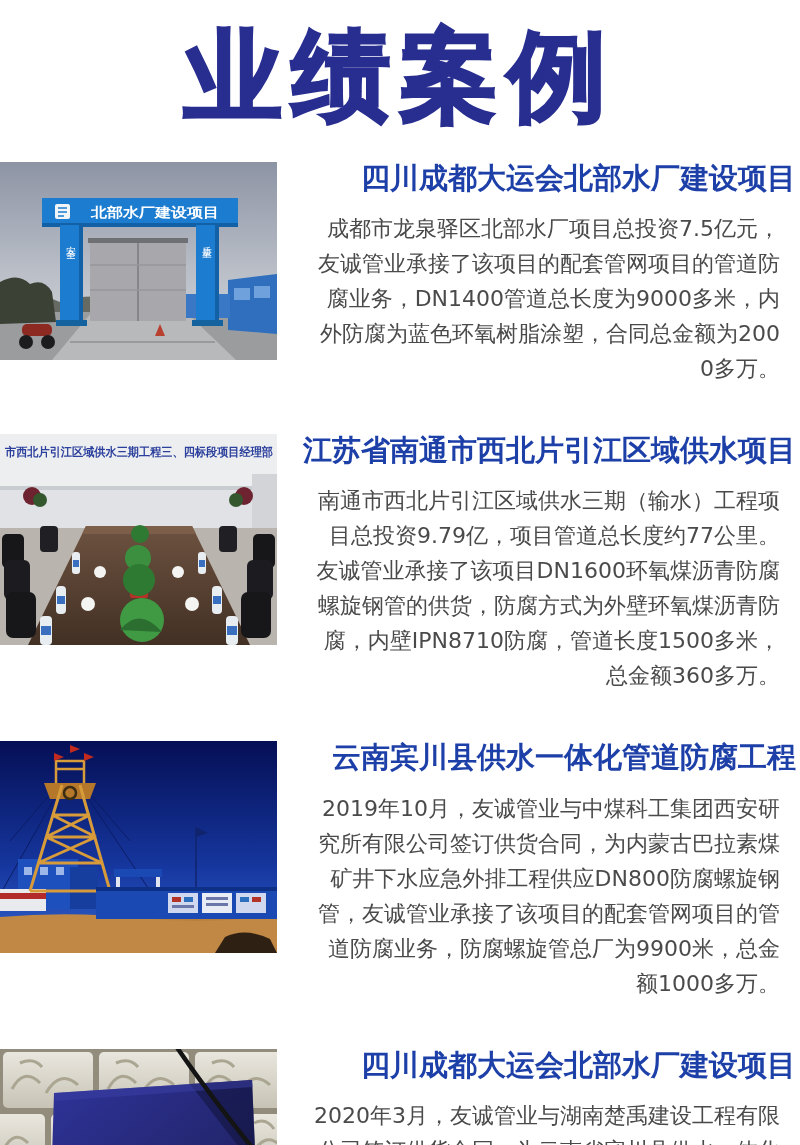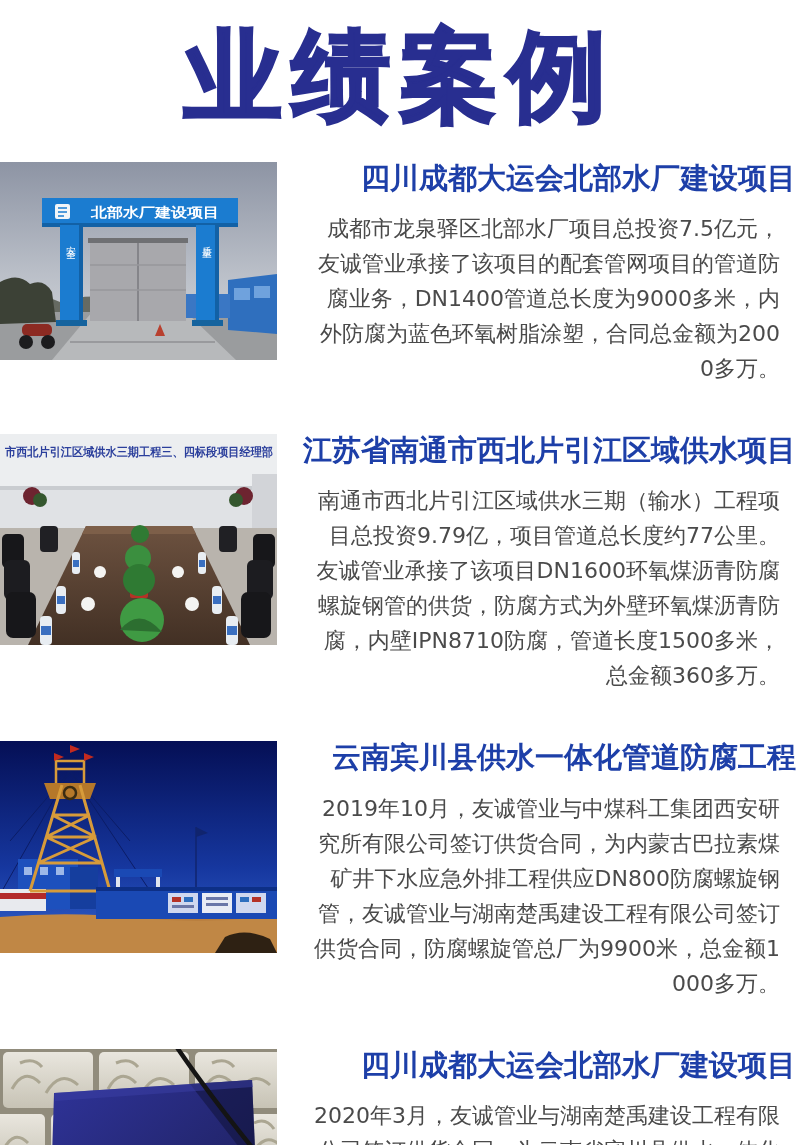--- a/index.html
+++ b/index.html
@@ -212,21 +212,21 @@
         <rect x="206" y="156" width="22" height="3" fill="#6a77a8"></rect>
           <rect x="206" y="162" width="22" height="3" fill="#6a77a8"></rect>
         <rect x="240" y="156" width="9" height="5" fill="#2e6fbe"></rect>
           <rect x="252" y="156" width="9" height="5" fill="#b53226"></rect>
         <polygon points="196,96 196,86 208,92" fill="#10246e"></polygon>
         <line x1="196" y1="146" x2="196" y2="86" stroke="#10246e" stroke-width="1.5"></line>
       </svg>
     </div>
     <div class="case-text">
       <h2 class="case-heading">云南宾川县供水一体化管道防腐工程</h2>
-      <p class="case-body">2019年10月，友诚管业与中煤科工集团西安研究所有限公司签订供货合同，为内蒙古巴拉素煤矿井下水应急外排工程供应DN800防腐螺旋钢管，友诚管业与湖南楚禹建设工程有限公司签订供货合同，防腐螺旋管总厂为9900米，总金额1000多万。</p>
+      <p class="case-body">2019年10月，友诚管业与中煤科工集团西安研究所有限公司签订供货合同，为内蒙古巴拉素煤矿井下水应急外排工程供应DN800防腐螺旋钢管，友诚管业承接了该项目的配套管网项目的管道防腐业务，防腐螺旋管总厂为9900米，总金额1000多万。</p>
     </div>
   </div>
 
   <div class="case">
     <div class="case-photo">
       <svg width="277" height="247" viewBox="0 0 277 247">
         <defs>
           <linearGradient id="brick4" x1="0" y1="0" x2="0" y2="1">
             <stop offset="0" stop-color="#e9e6de"></stop>
               <stop offset="1" stop-color="#c7c3b5"></stop>

